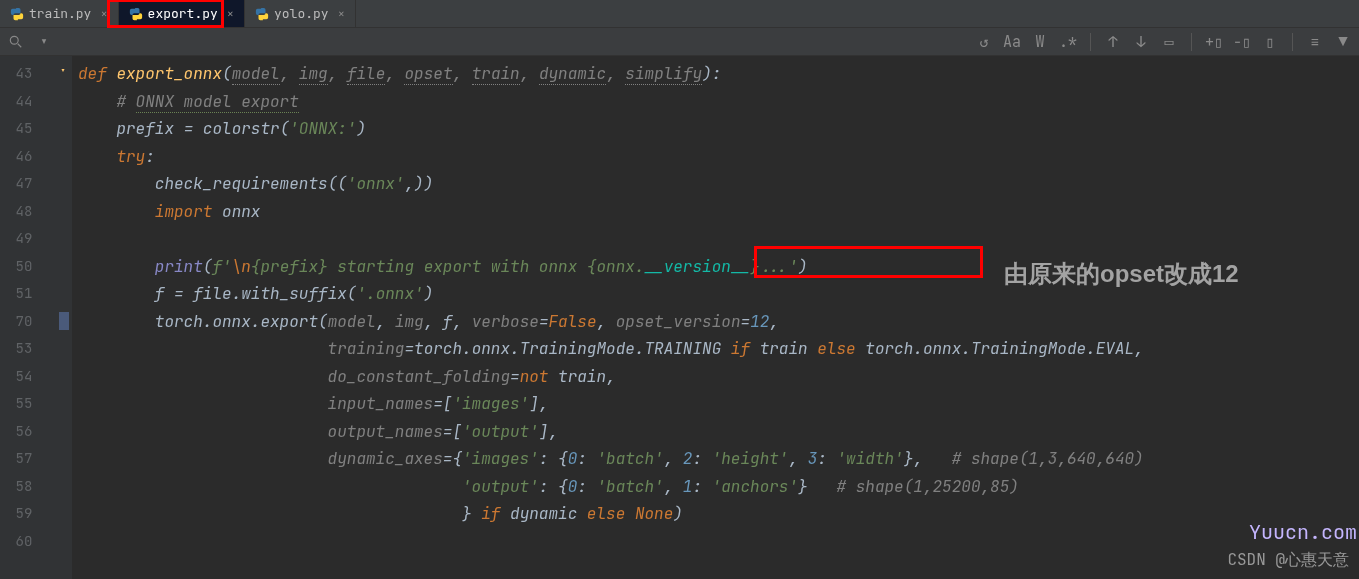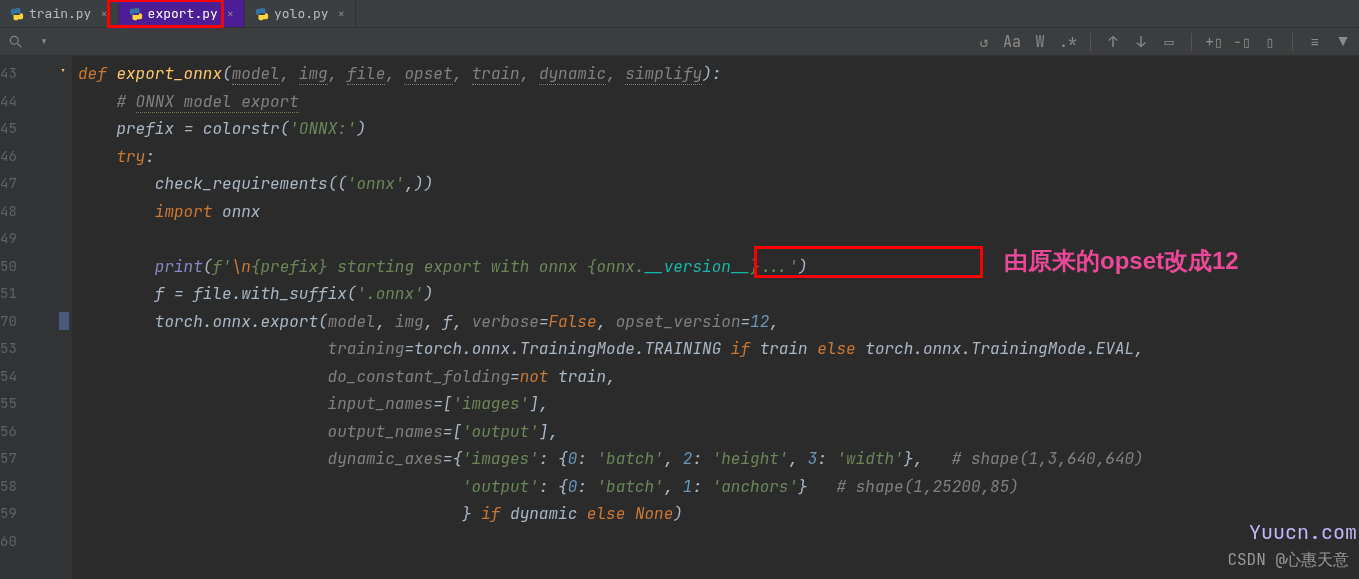--- a/index.html
+++ b/index.html
@@ -25,21 +25,21 @@
 .tab {
   display: flex;
   align-items: center;
   gap: 5px;
   padding: 8px 10px;
   font-size: 13px;
   color: #bbbbbb;
   border-right: 1px solid #323232;
   cursor: pointer;
 }
-.tab.active { background: #4c1d95; color: #fff; align-items: center; }
+.tab.active { background: #0f172a; color: #fff; align-items: center; }
 .tab .py-icon { width: 14px; height: 14px; display: inline-block; }
 .tab .close-x { color: #8a8a8a; margin-left: 4px; font-size: 12px; }
 .red-box-tab {
   border: 3px solid #ff0000;
   position: absolute;
   top: -1px;
   left: 107px;
   width: 117px;
   height: 29px;
   pointer-events: none;
@@ -58,21 +58,21 @@
 .tool-left, .tool-right { display: flex; align-items: center; gap: 12px; color: #888; }
 .tool-right .sep { width: 1px; height: 18px; background: #555; margin: 0 2px; }
 .tool-icon { width: 16px; height: 16px; color: #8a8a8a; display:inline-flex; align-items:center; justify-content:center; }
 .tool-left input { background: transparent; border:none; outline:none; color:#bbb; height:24px; width:480px; font-size:13px; }
 
 
 .editor { display: flex; height: calc(579px - 56px); position: relative; }
 .gutter {
   width: 58px;
   background: #313335;
-  text-align: left;
+  text-align: center;
   padding: 4px 10px 0 0;
   color: #606366;
   font-size: 14px;
   line-height: 27.5px;
   user-select: none;
   flex-shrink: 0;
 }
 .gutter .ln { display:block; height:27.5px; }
 .fold-col {
   width: 14px;
@@ -123,23 +123,23 @@
   position: absolute;
   border: 3px solid #ff0000;
   top: 246px;
   left: 754px;
   width: 229px;
   height: 32px;
   pointer-events: none;
 }
 .red-text {
   position: absolute;
-  top: 246px;
+  top: 259px;
   left: 1004px;
-  color: #ec4899;
+  color: #a3a3a3;
   font: 700 24px/30px "Microsoft YaHei", sans-serif;
   font-style: normal;
 }
 
 
 .wm1 { position: absolute; right: 2px; bottom: 34px; color: #c4b5fd; font-size: 20px; font-style: normal; }
 .wm2 { position: absolute; right: 10px; bottom: 8px; color: #bdbdbd; font-size: 16px; font-style: normal; opacity: .75; }
 
 
 svg { display:block; }

